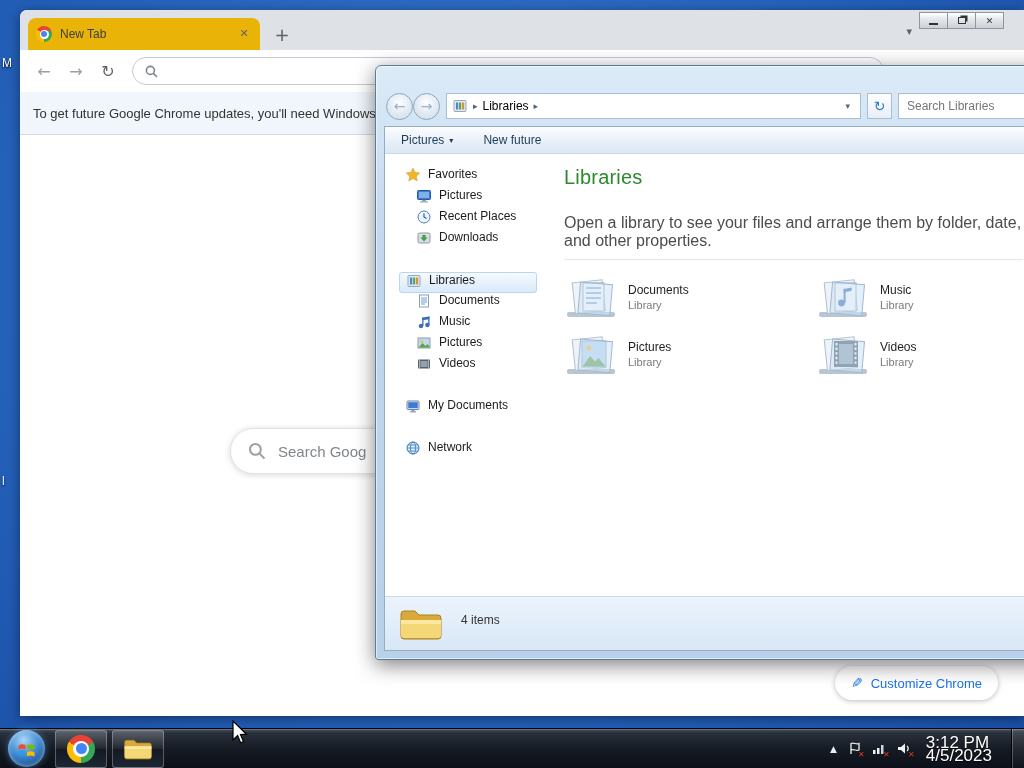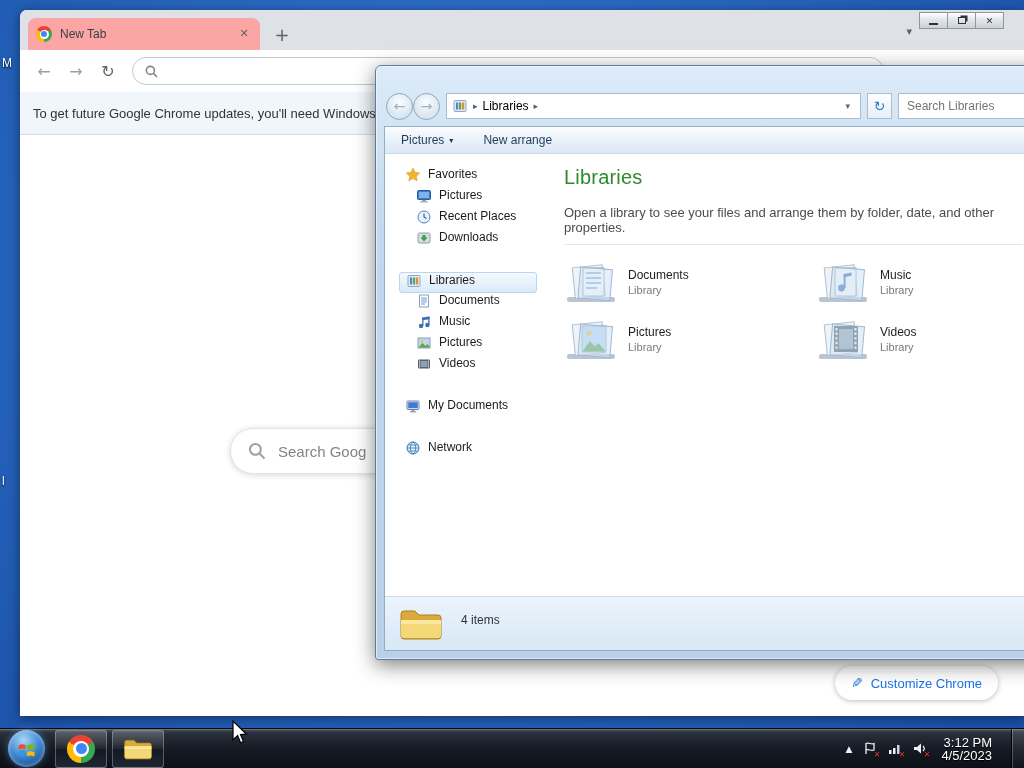--- a/index.html
+++ b/index.html
@@ -8,21 +8,21 @@
        background:radial-gradient(ellipse at 45% 35%, #3b7bd6 0%, #2563bb 55%, #1a4da5 100%)}
   .glyph{font-family:"DejaVu Sans",sans-serif}
 
   
   .desk-frag{position:absolute;left:2px;color:#fff;font-size:12px;text-shadow:0 1px 2px #000}
 
   
   #chrome{position:absolute;left:20px;top:10px;right:0;height:706px;display:flex;flex-direction:column;
           background:#fff;border-top-left-radius:7px;box-shadow:0 2px 12px rgba(0,0,0,.45)}
   .tabstrip{height:40px;background:#dee1e6;border-top-left-radius:7px;position:relative;flex:none}
-  .tab{position:absolute;left:8px;top:8px;width:232px;height:32px;background:#fca5a5;border-radius:8px 8px 0 0;
+  .tab{position:absolute;left:8px;top:8px;width:232px;height:32px;background:#eab308;border-radius:8px 8px 0 0;
        display:flex;align-items:center;padding:0 8px;gap:8px}
   .favicon{width:16px;height:16px;border-radius:50%;flex:none;position:relative;
            background:conic-gradient(from -60deg,#ea4335 0 120deg,#34a853 0 240deg,#fbbc05 0 360deg)}
   .favicon::before{content:"";position:absolute;inset:3.5px;background:#fff;border-radius:50%}
   .favicon::after{content:"";position:absolute;inset:5px;background:#4285f4;border-radius:50%}
   .tab-title{font-size:12px;color:#3c4043;flex:1;white-space:nowrap;overflow:hidden}
   .tab-close{width:16px;height:16px;line-height:16px;text-align:center;color:#5f6368;font-size:11px;flex:none}
   .newtab-btn{position:absolute;left:250px;top:13px;width:24px;height:24px;color:#5f6368;font-size:18px;
               line-height:23px;text-align:center}
   .strip-chevron{position:absolute;right:112px;top:15px;color:#5f6368;font-size:11px}
@@ -76,21 +76,21 @@
   .ex-content{flex:1;display:flex;min-height:0}
   .navpane{width:162px;flex:none;padding-top:13px;font-size:12px;color:#1b1b1b}
   .trow{height:21px;display:flex;gap:7px;padding-left:20px;white-space:nowrap}
   .trow.child{padding-left:31px}
   .trow.sel{background:linear-gradient(#f5fafd,#d9eafa);border:1px solid #b8d6f0;border-radius:3px;
             margin:0 10px 0 14px;padding-left:6px}
   .tgap{height:21px}
   .ti{width:16px;height:16px;flex:none}
   .mainpane{flex:1;min-width:0;padding:12px 22px 0 17px}
   .mp-title{font-size:20px;color:#2c8a2c;letter-spacing:.2px}
-  .mp-desc{font-size:13px;color:#4c4c4c;margin-top:16px;padding-bottom:9px;border-bottom:1px solid #e6e6e6}
+  .mp-desc{font-size:16px;color:#4c4c4c;margin-top:25px;padding-bottom:9px;border-bottom:1px solid #e6e6e6}
   .tiles{margin-top:15px;display:grid;grid-template-columns:252px 252px;row-gap:13px}
   .tile{display:flex;align-items:center;gap:10px}
   .t-name{font-size:12px;color:#1e1e1e}
   .t-sub{font-size:11px;color:#7a7a7a;margin-top:2px}
   .statusbar{height:54px;flex:none;background:linear-gradient(#ecf4fc,#d8e7f6);border-top:1px solid #ccd9e6;
              display:flex;align-items:center;padding-left:14px;gap:18px}
   .sb-text{font-size:12px;color:#333;align-self:flex-start;margin-top:16px}
 
   
   #taskbar{position:absolute;left:0;right:0;bottom:0;height:40px;display:flex;align-items:center;padding-left:4px;
@@ -103,21 +103,21 @@
         border:1px solid rgba(255,255,255,.28);border-radius:3px;
         background:linear-gradient(rgba(255,255,255,.22),rgba(255,255,255,.06) 48%,rgba(255,255,255,0) 52%,rgba(120,160,200,.16))}
   .chrome-logo{width:28px;height:28px;border-radius:50%;position:relative;
            background:conic-gradient(from -60deg,#ea4335 0 120deg,#34a853 0 240deg,#fbbc05 0 360deg)}
   .chrome-logo::before{content:"";position:absolute;inset:6px;background:#fff;border-radius:50%}
   .chrome-logo::after{content:"";position:absolute;inset:8.5px;background:#4285f4;border-radius:50%}
   .tray{margin-left:auto;display:flex;align-items:center;gap:10px;color:#eef3f8}
   .tray-up{font-size:9px;color:#e8eef4}
   .tray-ic{position:relative;width:15px;height:15px;display:grid;place-items:center}
   .redx{position:absolute;right:-3px;bottom:-3px;color:#e03c31;font-size:8px;font-weight:bold;text-shadow:0 0 2px #000}
-  .clock{text-align:right;font-size:13px;line-height:13px;color:#fff;text-shadow:0 1px 1px #000;margin:0 9px 0 4px}
+  .clock{text-align:left;font-size:17px;line-height:13px;color:#fff;text-shadow:0 1px 1px #000;margin:0 9px 0 4px}
   .show-desktop{width:13px;height:40px;border-left:1px solid #000;flex:none;
                 box-shadow:inset 1px 0 0 rgba(255,255,255,.25);
                 background:linear-gradient(rgba(255,255,255,.10),rgba(255,255,255,.02))}
 </style>
 </head>
 <body>
 
 <div class="desk-frag" style="top:56px">M</div>
 <div class="desk-frag" style="top:474px">l</div>
 
@@ -194,21 +194,21 @@
     </div>
   </div>
 
   <div class="ex-body">
     <div class="cmdbar">
       <div class="cmd">
         <span>Pictures</span>
         <span class="sm glyph">▾</span>
       </div>
       <div class="cmd">
-        <span>New arrange</span>
+        <span>New future</span>
       </div>
     </div>
 
     <div class="ex-content">
       <div class="navpane">
         <div class="trow">
           <svg class="ti" viewBox="0 0 16 16">
             <path d="M8 1l2.1 4.3 4.7.6-3.4 3.3.8 4.7L8 11.6 3.8 13.9l.8-4.7L1.2 5.9l4.7-.6z" fill="#f2b42c" stroke="#c79a34" stroke-width=".5"></path>
           </svg>
           <span>Favorites</span>

